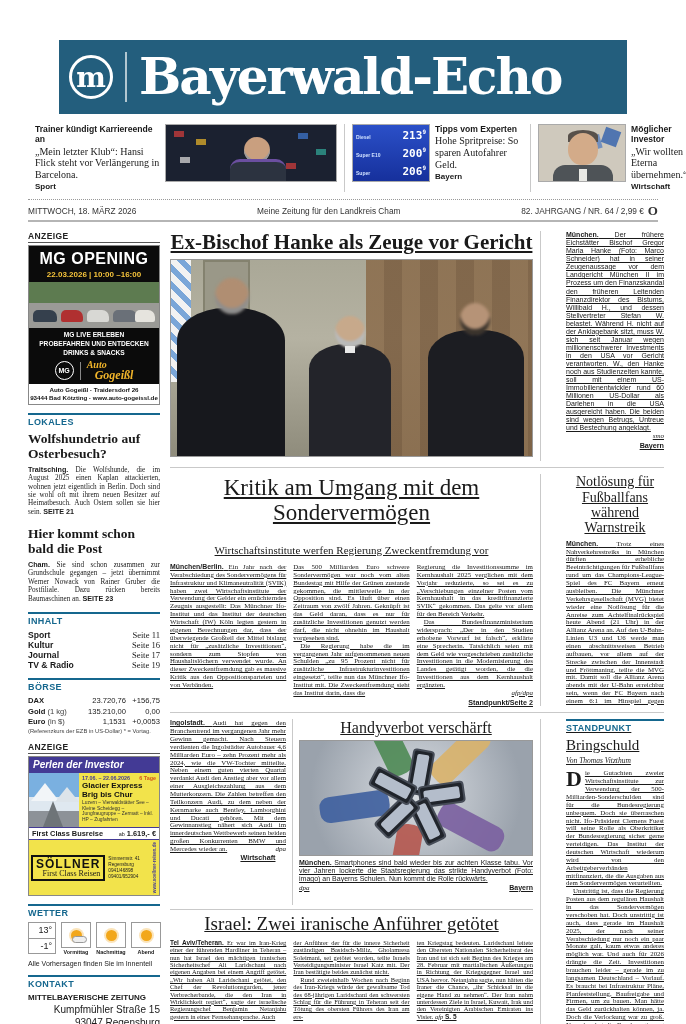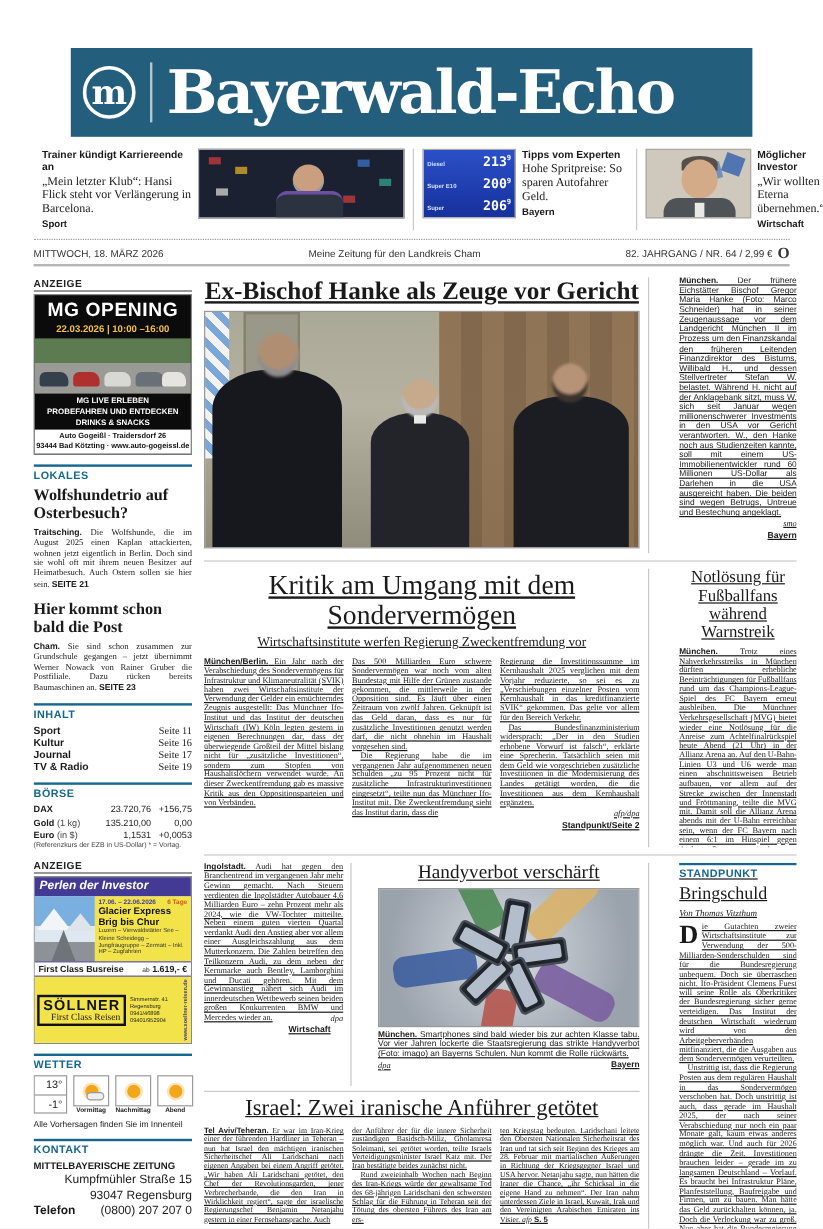--- a/index.html
+++ b/index.html
@@ -145,34 +145,34 @@
   .pc-c .f-collar { position:absolute; top:2px; left:36px; width:10px; height:7px; background:#e9e9e9; }
   .pc-c .f-head { width:30px; height:32px; background:#c7a98b; top:-28px; left:26px; filter:blur(.8px); box-shadow:0 -7px 0 0 #b9b9b9 inset; }
   .pc-r { right:8px; } .pc-r .f-torso { width:96px; height:126px; background:#1c1d22; }
   .pc-r .f-head { width:30px; height:32px; background:#b69377; top:-27px; left:32px; box-shadow:0 -6px 0 0 #3a332c inset; }
 
   .side-art { font:400 7px/1.15 "Liberation Sans", sans-serif; text-align:justify; }
   .side-art .lead { font-size:7px; }
   .byl-line { text-align:right; font:italic 400 7px/1.3 "Liberation Serif", serif; }
   .sec-line { text-align:right; font:700 7.2px/1.3 "Liberation Sans", sans-serif; }
 
-  .h-krit { font:400 23px/1.08 "Liberation Serif", serif; text-align:center; margin:2px 0 3px 0; }
+  .h-krit { font:400 23px/1.08 "Liberation Serif", serif; text-align:center; margin:2px 0 18px 0; }
   .h-sub { font:400 11px/1.2 "Liberation Serif", serif; text-align:center; margin-bottom:6px; }
   .cols3 { display:flex; gap:7px; overflow:hidden; }
   .col { flex:1; min-width:0; font:400 6.9px/1.14 "Liberation Serif", serif; text-align:justify; }
   .col .lead { font-size:6.9px; }
   .ind { text-indent:7px; }
 
   .h-md { font:400 14px/1.1 "Liberation Serif", serif; text-align:center; margin-bottom:4px; }
   .r-body { font:400 6.9px/1.14 "Liberation Serif", serif; text-align:justify; }
   .r-body .lead { font-size:6.9px; }
 
   .row-cd { display:flex; }
   .blk-audi { width:122px; flex:none; padding-right:6px; }
-  .blk-handy { flex:1; min-width:0; border-left:1px solid #c9c9c9; padding-left:22px; }
+  .blk-handy { flex:1; min-width:0; border-left:1px solid #c9c9c9; padding-left:6px; }
   .h-handy { font:400 16px/1.1 "Liberation Serif", serif; text-align:center; margin-bottom:3px; }
   .photo-handy { height:116px; border:1px solid #999; position:relative; overflow:hidden; background:radial-gradient(circle at 50% 45%, #d9dde2, #9aa2ac 80%); }
   .ph-center { position:absolute; left:50%; top:50%; }
   .ph, .arm { position:absolute; left:-11px; top:-23px; transform-origin:50% 50%; }
   .ph { width:22px; height:46px; background:#20242b; border:2px solid #464c57; border-radius:4px; }
   .ph::after { content:""; position:absolute; inset:3px; background:#cfd8e8; border-radius:2px; opacity:.85; }
   .arm { width:26px; height:70px; left:-13px; top:-35px; border-radius:10px; opacity:.9; }
   .caption { font:400 7px/1.18 "Liberation Sans", sans-serif; margin-top:3px; text-align:justify; }
   .caption .lead { font-size:7px; }
   .cap-tail { display:flex; justify-content:space-between; font-size:7px; }
@@ -283,20 +283,27 @@
           <div class="car" style="left:4px;width:24px;background:#35404d"></div>
           <div class="car" style="left:32px;width:22px;background:#b03030"></div>
           <div class="car" style="left:58px;width:22px;background:#d8d8d4"></div>
           <div class="car" style="left:84px;width:24px;background:#6a7078"></div>
           <div class="car" style="right:4px;width:20px;background:#e6e4de"></div>
         </div>
         <div class="mg-lines">
           <div>MG LIVE ERLEBEN</div>
           <div>PROBEFAHREN UND ENTDECKEN</div>
           <div>DRINKS &amp; SNACKS</div>
+        </div>
+        <div class="mg-brandrow">
+          <div class="mg-logo">
+              <span>MG</span>
+            </div>
+          <div class="mg-bdiv"></div>
+          <div class="mg-brand"><span>Auto</span><span class="b2">Gogeißl</span></div>
         </div>
         <div class="mg-addr">
           <div>Auto Gogeißl · Traidersdorf 26</div>
           <div>93444 Bad Kötzting · www.auto-gogeissl.de</div>
         </div>
       </div>
 
       <div class="sec-rule">LOKALES</div>
       <div class="sb-art">
         <div class="sb-head">Wolfshundetrio auf Osterbesuch?</div>

